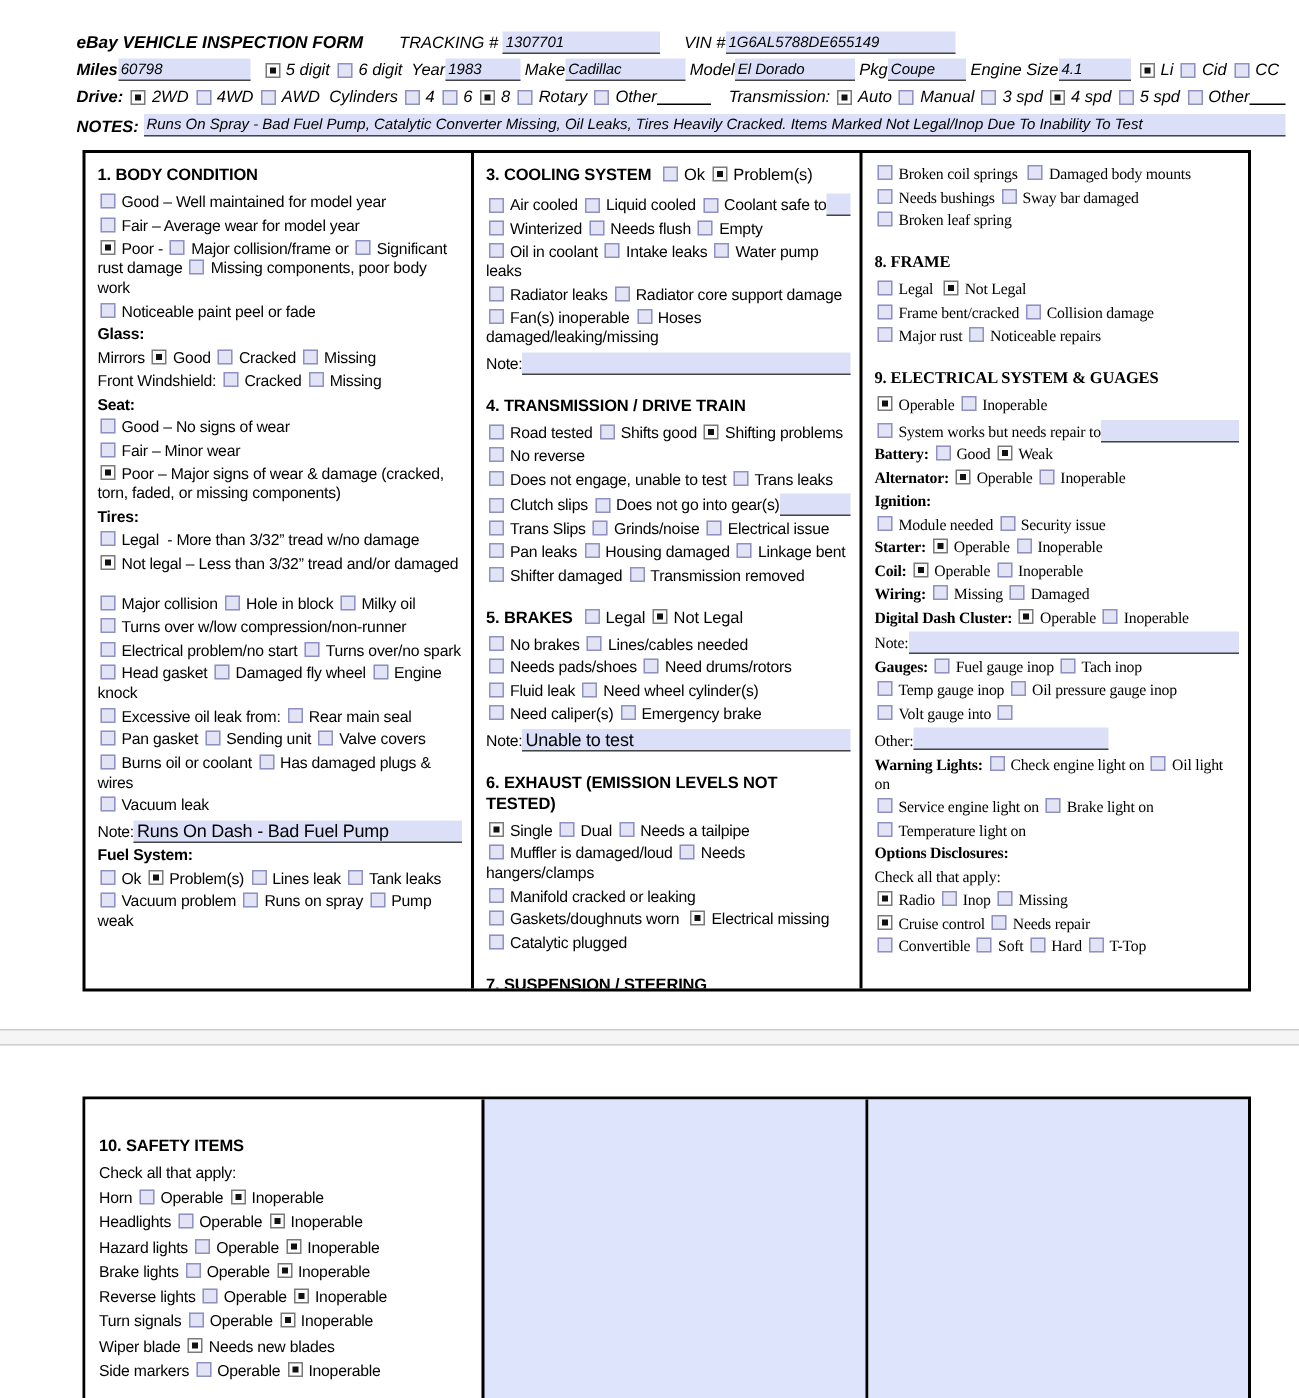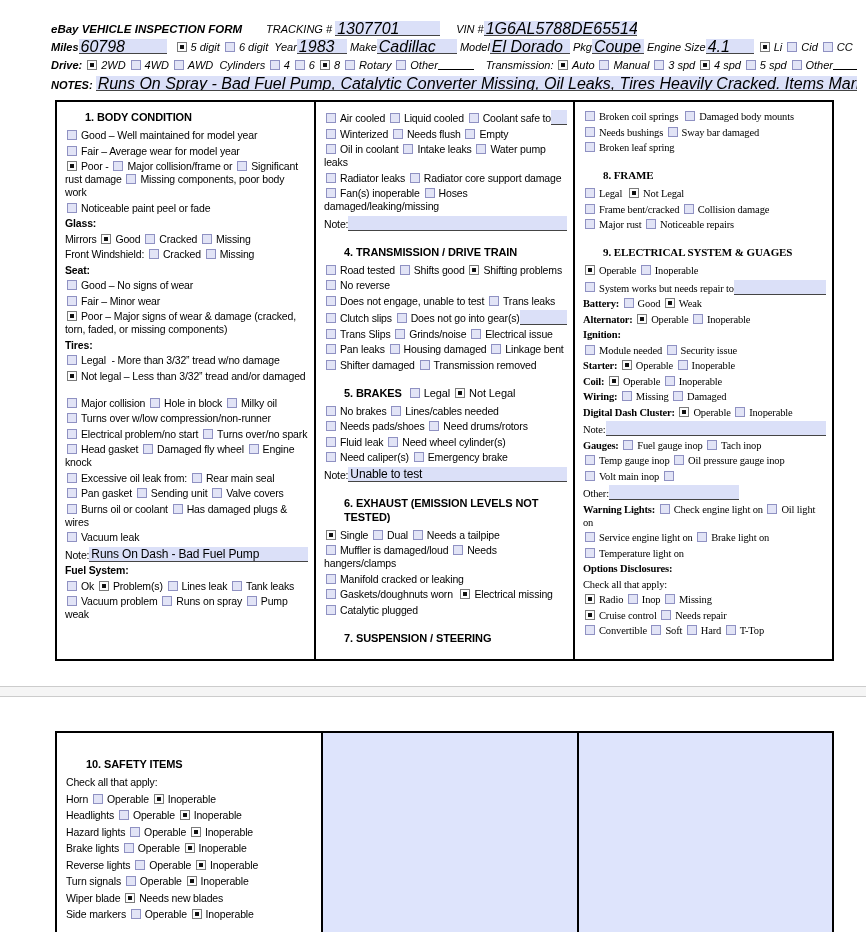--- a/index.html
+++ b/index.html
@@ -14,21 +14,21 @@
   }
   html,body{margin:0;padding:0;background:#fff;}
   body{font-family:"Liberation Sans",sans-serif;color:#000;}
   .page{position:relative;width:866px;height:932px;background:#fff;overflow:hidden;}
 
   
   .hdr{position:absolute;left:51px;top:20px;width:806px;font-style:italic;}
   .hline{display:flex;align-items:center;height:17px;margin-bottom:1px;white-space:pre;font-size:11px;}
   .ti{font-weight:bold;font-size:11.5px;}
   .b{font-weight:bold;}
-  .hdr .fld{font-size:16px;}
+  .hdr .fld{font-size:10px;}
 
   
   .t{white-space:pre-wrap;}
   .cb{display:inline-block;width:10px;height:10px;box-sizing:border-box;border:1px solid var(--checkbox-border);
       background:var(--checkbox-fill);margin:0 4px 0 2px;vertical-align:-1px;position:relative;flex-shrink:0;}
   .cb.on{background:#fdfdfd;border-color:#7a7a7a;}
   .cb.on::after{content:"";position:absolute;left:2px;top:2px;width:4px;height:4px;background:var(--checkbox-checked-mark);}
   .hline .cb,.flexln .cb{align-self:center;}
   .fld{display:inline-block;background:var(--field-highlight);border-bottom:1px solid #444;height:15px;line-height:15px;
        font-size:12px;padding:0 2px;vertical-align:-3px;flex-shrink:0;white-space:pre;overflow:hidden;box-sizing:border-box;}
@@ -36,21 +36,21 @@
   .blank{display:inline-block;border-bottom:1px solid #000;height:11px;flex-shrink:0;align-self:flex-end;margin-bottom:3px;}
   .sp{display:inline-block;flex-shrink:0;}
 
   
   .maintbl{position:absolute;left:55px;top:100px;width:779px;height:561px;box-sizing:border-box;
            border:2px solid var(--table-border);display:flex;background:#fff;}
   .col{flex:1;box-sizing:border-box;border-right:2px solid var(--table-border);padding:8px 6px 0 8px;overflow:hidden;}
   .col:last-child{border-right:none;font-family:Liberation Serif, serif;}
   .sec{margin-top:14px;}
   .sec:first-child{margin-top:0;}
-  .sec-title{font-size:11px;line-height:14px;margin-bottom:5px;white-space:pre-wrap;letter-spacing:-0.1px;margin-left:20px;}
+  .sec-title{font-size:11px;line-height:14px;margin-bottom:5px;white-space:pre-wrap;letter-spacing:-0.1px;}
   .h{font-weight:bold;}
   .ln{font-size:10.5px;line-height:13px;margin-bottom:2.5px;white-space:pre-wrap;letter-spacing:-0.15px;}
   .flexln{display:flex;align-items:flex-end;white-space:pre;}
   .flexln .fld{margin-bottom:0;}
 
   
   .pagegap{position:absolute;left:0;top:686px;width:866px;height:11px;box-sizing:border-box;
            background:var(--page-gap-fill);border-top:1px solid var(--page-gap-border);border-bottom:1px solid var(--page-gap-border);}
 
   
@@ -100,20 +100,21 @@
           <div class="ln"><span class="cb"></span><span class="t">Burns oil or coolant </span><span class="cb"></span><span class="t">Has damaged plugs &amp; wires</span></div>
           <div class="ln"><span class="cb"></span><span class="t">Vacuum leak</span></div>
           <div class="ln flexln"><span class="t">Note:</span><span class="fld grow">Runs On Dash - Bad Fuel Pump</span></div>
           <div class="ln"><span class="b">Fuel System:</span></div>
           <div class="ln"><span class="cb"></span><span class="t">Ok </span><span class="cb on"></span><span class="t">Problem(s) </span><span class="cb"></span><span class="t">Lines leak </span><span class="cb"></span><span class="t">Tank leaks</span></div>
           <div class="ln"><span class="cb"></span><span class="t">Vacuum problem </span><span class="cb"></span><span class="t">Runs on spray </span><span class="cb"></span><span class="t">Pump weak</span></div>
         </div>
       </div>
       <div class="col">
         <div class="sec">
+          <div class="sec-title"><span class="h">3. COOLING SYSTEM  </span><span class="cb"></span><span class="t">Ok </span><span class="cb on"></span><span class="t">Problem(s)</span></div>
           <div class="ln flexln"><span class="cb"></span><span class="t">Air cooled </span><span class="cb"></span><span class="t">Liquid cooled </span><span class="cb"></span><span class="t">Coolant safe to</span><span class="fld grow"></span></div>
           <div class="ln"><span class="cb"></span><span class="t">Winterized </span><span class="cb"></span><span class="t">Needs flush </span><span class="cb"></span><span class="t">Empty</span></div>
           <div class="ln"><span class="cb"></span><span class="t">Oil in coolant </span><span class="cb"></span><span class="t">Intake leaks </span><span class="cb"></span><span class="t">Water pump leaks</span></div>
           <div class="ln"><span class="cb"></span><span class="t">Radiator leaks </span><span class="cb"></span><span class="t">Radiator core support damage</span></div>
           <div class="ln"><span class="cb"></span><span class="t">Fan(s) inoperable </span><span class="cb"></span><span class="t">Hoses damaged/leaking/missing</span></div>
           <div class="ln flexln"><span class="t">Note:</span><span class="fld grow"></span></div>
         </div>
         <div class="sec">
           <div class="sec-title"><span class="h">4. TRANSMISSION / DRIVE TRAIN</span></div>
           <div class="ln"><span class="cb"></span><span class="t">Road tested </span><span class="cb"></span><span class="t">Shifts good </span><span class="cb on"></span><span class="t">Shifting problems</span></div>
@@ -164,21 +165,21 @@
           <div class="ln"><span class="b">Alternator: </span><span class="cb on"></span><span class="t">Operable </span><span class="cb"></span><span class="t">Inoperable</span></div>
           <div class="ln"><span class="b">Ignition:</span></div>
           <div class="ln"><span class="cb"></span><span class="t">Module needed </span><span class="cb"></span><span class="t">Security issue</span></div>
           <div class="ln"><span class="b">Starter: </span><span class="cb on"></span><span class="t">Operable </span><span class="cb"></span><span class="t">Inoperable</span></div>
           <div class="ln"><span class="b">Coil: </span><span class="cb on"></span><span class="t">Operable </span><span class="cb"></span><span class="t">Inoperable</span></div>
           <div class="ln"><span class="b">Wiring: </span><span class="cb"></span><span class="t">Missing </span><span class="cb"></span><span class="t">Damaged</span></div>
           <div class="ln"><span class="b">Digital Dash Cluster: </span><span class="cb on"></span><span class="t">Operable </span><span class="cb"></span><span class="t">Inoperable</span></div>
           <div class="ln flexln"><span class="t">Note:</span><span class="fld grow"></span></div>
           <div class="ln"><span class="b">Gauges: </span><span class="cb"></span><span class="t">Fuel gauge inop </span><span class="cb"></span><span class="t">Tach inop</span></div>
           <div class="ln"><span class="cb"></span><span class="t">Temp gauge inop </span><span class="cb"></span><span class="t">Oil pressure gauge inop</span></div>
-          <div class="ln"><span class="cb"></span><span class="t">Volt main inop </span><span class="cb"></span></div>
+          <div class="ln"><span class="cb"></span><span class="t">Volt gauge into </span><span class="cb"></span></div>
           <div class="ln"><span class="t">Other:</span><span class="fld" style="width: 130px;"></span></div>
           <div class="ln"><span class="b">Warning Lights: </span><span class="cb"></span><span class="t">Check engine light on </span><span class="cb"></span><span class="t">Oil light on</span></div>
           <div class="ln"><span class="cb"></span><span class="t">Service engine light on </span><span class="cb"></span><span class="t">Brake light on</span></div>
           <div class="ln"><span class="cb"></span><span class="t">Temperature light on</span></div>
           <div class="ln"><span class="b">Options Disclosures:</span></div>
           <div class="ln"><span class="t">Check all that apply:</span></div>
           <div class="ln"><span class="cb on"></span><span class="t">Radio </span><span class="cb"></span><span class="t">Inop </span><span class="cb"></span><span class="t">Missing</span></div>
           <div class="ln"><span class="cb on"></span><span class="t">Cruise control </span><span class="cb"></span><span class="t">Needs repair</span></div>
           <div class="ln"><span class="cb"></span><span class="t">Convertible </span><span class="cb"></span><span class="t">Soft </span><span class="cb"></span><span class="t">Hard </span><span class="cb"></span><span class="t">T-Top</span></div>
         </div>

